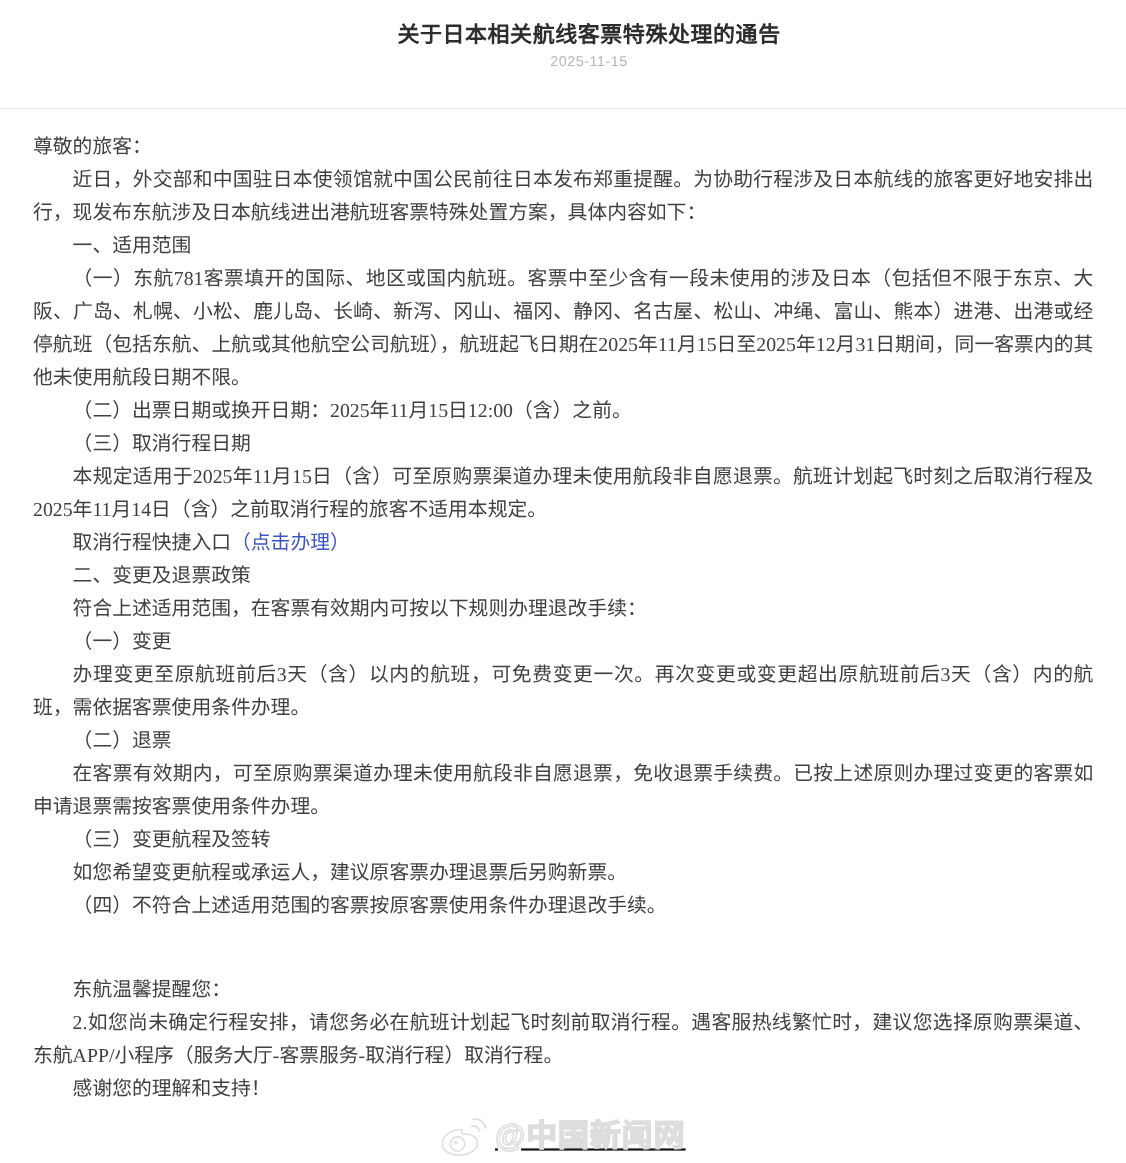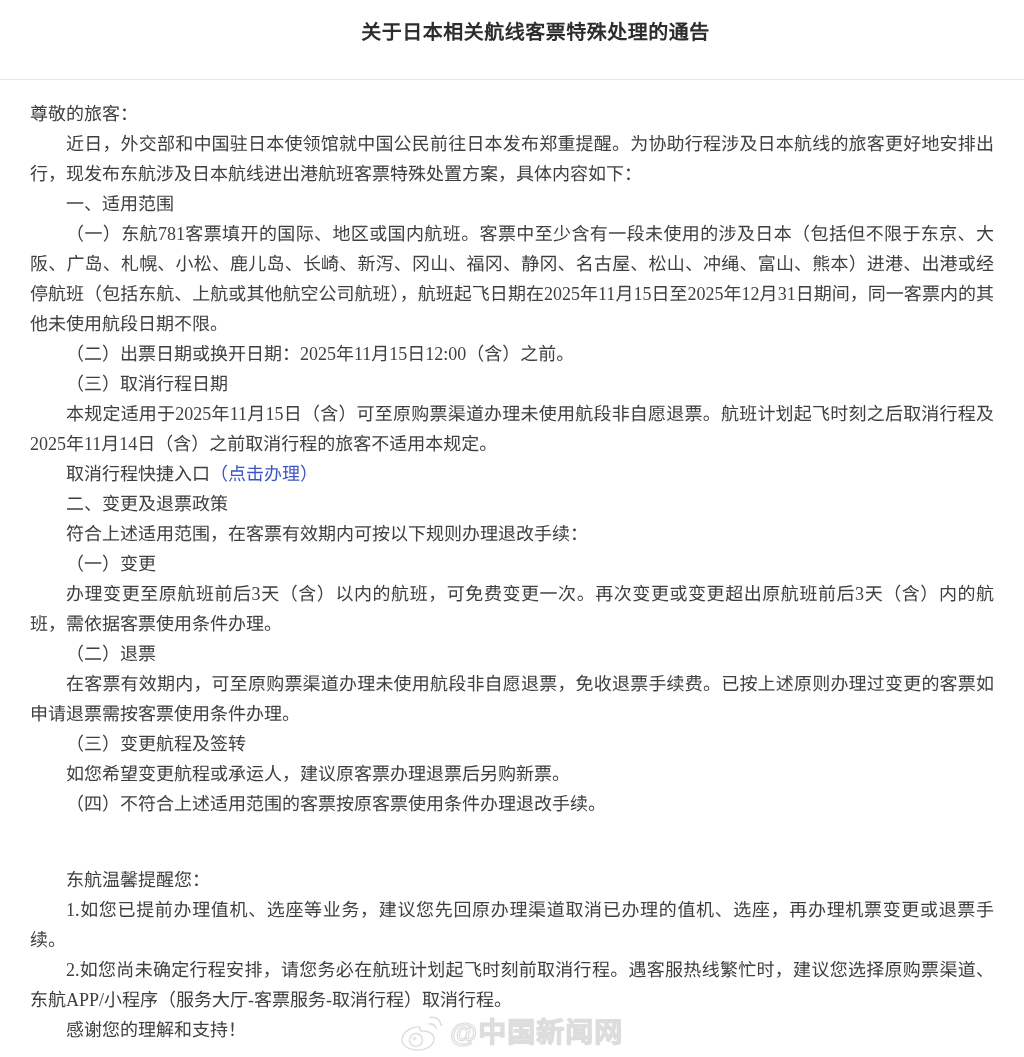--- a/index.html
+++ b/index.html
@@ -53,37 +53,39 @@
   }
   .watermark {
     position: absolute;
     left: 401px;
     top: 1013px;
     display: flex;
     align-items: center;
     gap: 5px;
     opacity: 0.9;
     pointer-events: none;
+    text-decoration: underline;
   }
   .watermark .wm-text {
     font-size: 28px;
     line-height: 40px;
     font-weight: 700;
     letter-spacing: 1px;
     color: #ffffff;
     -webkit-text-stroke: 1.2px #dadada;
     text-shadow: 0 0 1px #e3e3e3;
   }
   .weibo-icon { display: block; }
 </style>
 </head>
 <body>
 
 <header>
   <h1 class="title">关于日本相关航线客票特殊处理的通告</h1>
+  <div class="date">2025-11-15</div>
 </header>
 
 <hr class="divider">
 
 <main>
   <p class="no-indent">尊敬的旅客：</p>
   <p>近日，外交部和中国驻日本使领馆就中国公民前往日本发布郑重提醒。为协助行程涉及日本航线的旅客更好地安排出行，现发布东航涉及日本航线进出港航班客票特殊处置方案，具体内容如下：</p>
   <p>一、适用范围</p>
   <p>（一）东航781客票填开的国际、地区或国内航班。客票中至少含有一段未使用的涉及日本（包括但不限于东京、大阪、广岛、札幌、小松、鹿儿岛、长崎、新泻、冈山、福冈、静冈、名古屋、松山、冲绳、富山、熊本）进港、出港或经停航班（包括东航、上航或其他航空公司航班），航班起飞日期在2025年11月15日至2025年12月31日期间，同一客票内的其他未使用航段日期不限。</p>
   <p>（二）出票日期或换开日期：2025年11月15日12:00（含）之前。</p>
@@ -93,21 +95,20 @@
   <p>二、变更及退票政策</p>
   <p>符合上述适用范围，在客票有效期内可按以下规则办理退改手续：</p>
   <p>（一）变更</p>
   <p>办理变更至原航班前后3天（含）以内的航班，可免费变更一次。再次变更或变更超出原航班前后3天（含）内的航班，需依据客票使用条件办理。</p>
   <p>（二）退票</p>
   <p>在客票有效期内，可至原购票渠道办理未使用航段非自愿退票，免收退票手续费。已按上述原则办理过变更的客票如申请退票需按客票使用条件办理。</p>
   <p>（三）变更航程及签转</p>
   <p>如您希望变更航程或承运人，建议原客票办理退票后另购新票。</p>
   <p>（四）不符合上述适用范围的客票按原客票使用条件办理退改手续。</p>
   <p class="gap">东航温馨提醒您：</p>
-  <p>1.如您已提前办理值机、选座等业务，建议您先回原办理渠道取消已办理的值机、选座，再办理机票变更或退票手续。</p>
   <p>2.如您尚未确定行程安排，请您务必在航班计划起飞时刻前取消行程。遇客服热线繁忙时，建议您选择原购票渠道、东航APP/小程序（服务大厅-客票服务-取消行程）取消行程。</p>
   <p>感谢您的理解和支持！</p>
 </main>
 
 <div class="watermark">
   <svg class="weibo-icon" width="44" height="38" viewBox="0 0 44 38">
     <g fill="#ffffff" stroke="#dadada" stroke-width="1.4">
       <path d="M16 13 C7 14 1 20 1 26 C1 32 8 36 17 36 C26 36 33 31 33 25 C33 20 28 16.5 21 17 C19 17.2 18.5 16 19 14.5 C19.6 12.8 18 12.6 16 13 Z"></path>
       <circle cx="15" cy="26" r="6.5"></circle>
       <circle cx="13.5" cy="24.5" r="2" stroke="none" fill="#e6e6e6"></circle>

